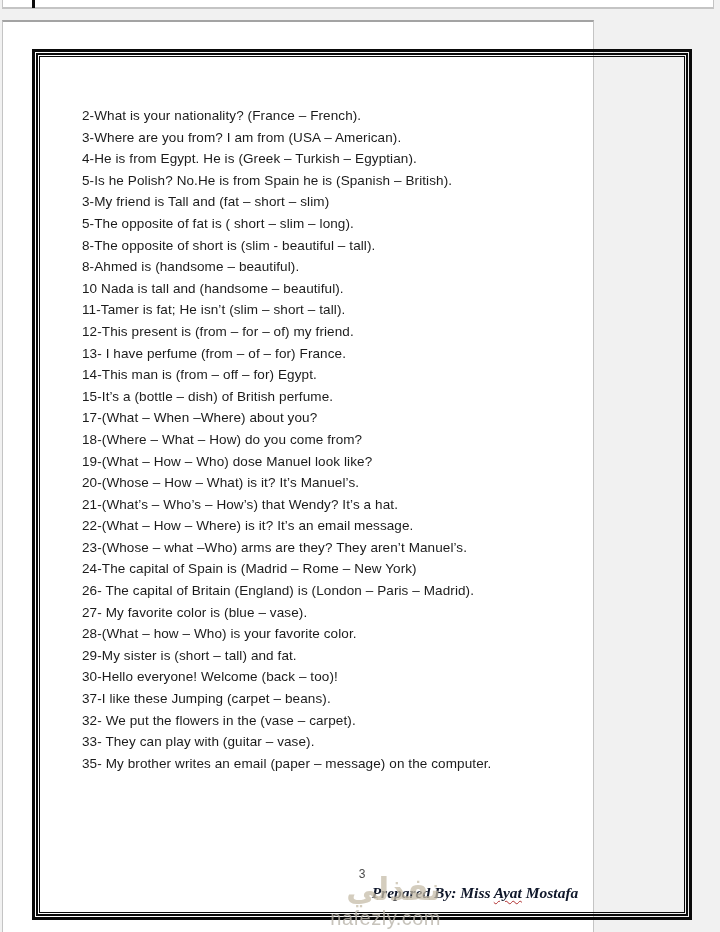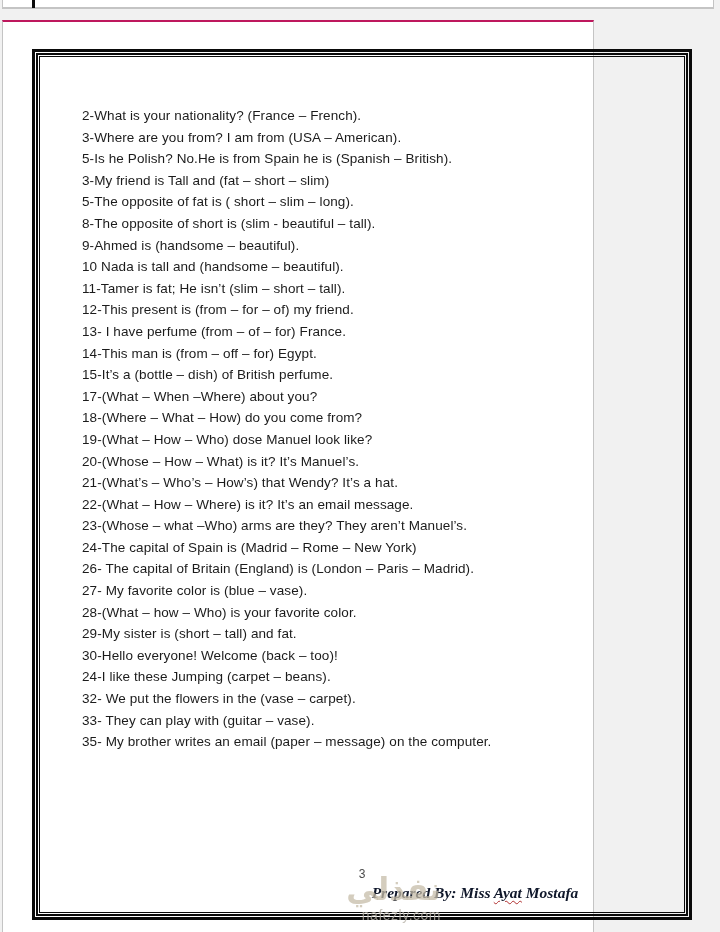--- a/index.html
+++ b/index.html
@@ -35,21 +35,21 @@
     background: #0a0a0a;
   }
   
   .doc-page {
     position: absolute;
     left: 2px; top: 20px;
     width: 592px; height: 912px;
     background: #ffffff;
     border-left: 1px solid #c4c4c4;
     border-right: 1px solid #c4c4c4;
-    border-top: 2px solid #be185d;
+    border-top: 2px solid #a3a3a3;
     box-sizing: border-box;
   }
   
   .frame {
     position: absolute;
     left: 29px; top: 27px;
     width: 660px; height: 871px;
     box-sizing: border-box;
     border: 3px solid #0a0a0a;
     padding: 1px;
@@ -97,21 +97,21 @@
     line-height: 1;
   }
   .watermark-logo {
     font-family: "DejaVu Sans", sans-serif;
     font-weight: bold;
     font-size: 31px;
     color: rgba(198, 188, 168, 0.75);
   }
   .watermark-domain {
     margin-top: 3px;
-    font-size: 14px;
+    font-size: 20px;
     letter-spacing: 0.5px;
     color: rgba(185, 180, 170, 0.8);
   }
   .prepared-by {
     position: absolute;
     left: 330px; top: 862px;
     width: 284px;
     text-align: center;
     font-family: "Liberation Serif", serif;
     font-style: italic;
@@ -141,45 +141,46 @@
 
     <div class="frame">
       <div class="frame-mid">
         <div class="frame-inner"></div>
       </div>
     </div>
 
     <div class="question-list">
       <div class="question-line">2-What is your nationality? (France – French).</div>
       <div class="question-line">3-Where are you from? I am from (USA – American).</div>
+      <div class="question-line">4-He is from Egypt. He is (Greek – Turkish – Egyptian).</div>
       <div class="question-line">5-Is he Polish? No.He is from Spain he is (Spanish – British).</div>
       <div class="question-line">3-My friend is Tall and (fat – short – slim)</div>
       <div class="question-line">5-The opposite of fat is ( short – slim – long).</div>
       <div class="question-line">8-The opposite of short is (slim - beautiful – tall).</div>
-      <div class="question-line">9-Ahmed is (handsome – beautiful).</div>
+      <div class="question-line">8-Ahmed is (handsome – beautiful).</div>
       <div class="question-line">10 Nada is tall and (handsome – beautiful).</div>
       <div class="question-line">11-Tamer is fat; He isn’t (slim – short – tall).</div>
       <div class="question-line">12-This present is (from – for – of) my friend.</div>
       <div class="question-line">13- I have perfume (from – of – for) France.</div>
       <div class="question-line">14-This man is (from – off – for) Egypt.</div>
       <div class="question-line">15-It’s a (bottle – dish) of British perfume.</div>
       <div class="question-line">17-(What – When –Where) about you?</div>
       <div class="question-line">18-(Where – What – How) do you come from?</div>
       <div class="question-line">19-(What – How – Who) dose Manuel look like?</div>
       <div class="question-line">20-(Whose – How – What) is it? It’s Manuel’s.</div>
       <div class="question-line">21-(What’s – Who’s – How’s) that Wendy? It’s a hat.</div>
       <div class="question-line">22-(What – How – Where) is it? It’s an email message.</div>
       <div class="question-line">23-(Whose – what –Who) arms are they? They aren’t Manuel’s.</div>
       <div class="question-line">24-The capital of Spain is (Madrid – Rome – New York)</div>
       <div class="question-line">26- The capital of Britain (England) is (London – Paris – Madrid).</div>
       <div class="question-line">27- My favorite color is (blue – vase).</div>
       <div class="question-line">28-(What – how – Who) is your favorite color.</div>
       <div class="question-line">29-My sister is (short – tall) and fat.</div>
       <div class="question-line">30-Hello everyone! Welcome (back – too)!</div>
-      <div class="question-line">24-I like these Jumping (carpet – beans).</div>
+      <div class="question-line">37-I like these Jumping (carpet – beans).</div>
       <div class="question-line">32- We put the flowers in the (vase – carpet).</div>
       <div class="question-line">33- They can play with (guitar – vase).</div>
       <div class="question-line">35- My brother writes an email (paper – message) on the computer.</div>
     </div>
 
     <div class="page-number">3</div>
 
     <div class="watermark">
       <div class="watermark-logo">نفذلي</div>
       <div class="watermark-domain">nafezly.com</div>

